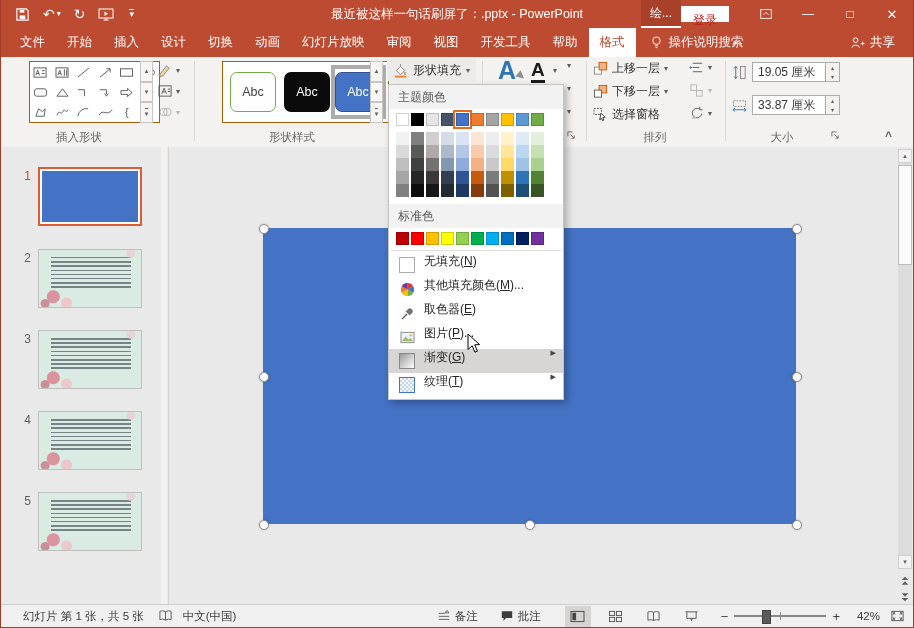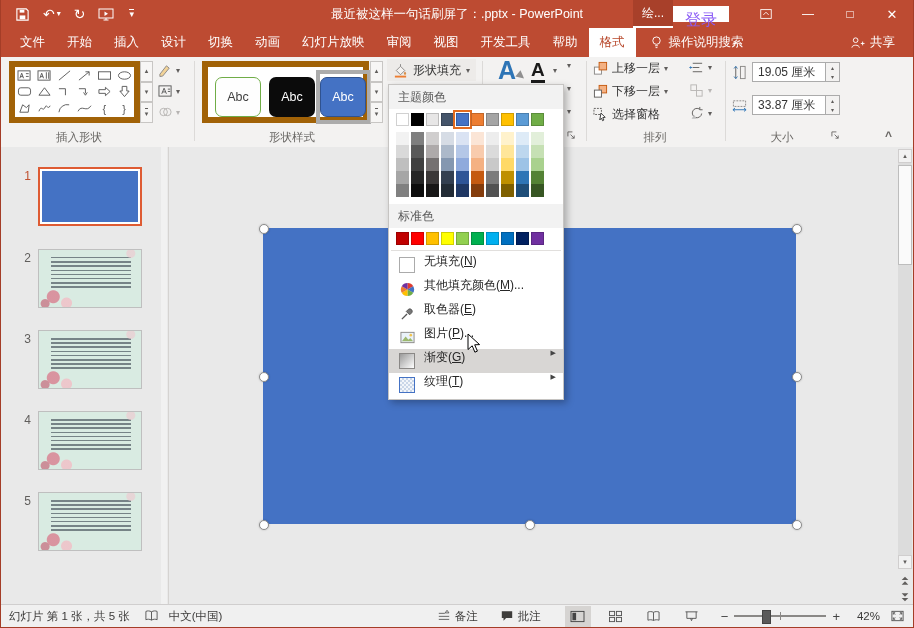--- a/index.html
+++ b/index.html
@@ -7,34 +7,34 @@
   .app{position:relative;width:914px;height:628px;background:#E9E9E9;overflow:hidden;
        box-sizing:border-box;border-left:1px solid #A43D27;border-right:1px solid #A43D27;border-bottom:1px solid #A43D27;}
   
   .titlebar{position:absolute;left:0;top:0;right:0;height:28px;background:#BD4B32;display:flex;align-items:center;}
   .qat{display:flex;align-items:center;gap:13px;margin-left:14px;z-index:2;}
   .qat .qbtn{display:flex;align-items:center;color:#fff;font-size:14px;line-height:1;cursor:default;}
   .qsmall{font-size:8px;margin-left:2px;color:#fff;}
   .apptitle{position:absolute;left:0;right:0;text-align:center;color:#fff;font-size:12.5px;pointer-events:none;}
   .titright{margin-left:auto;display:flex;align-items:center;height:28px;z-index:2;}
   .ctxtab{height:26px;line-height:26px;padding:0 9px;background:#A8402A;border-bottom:2px solid #fff;color:#fff;font-size:12px;}
-  .signin{height:16px;line-height:28px;padding:0 12px;background:#fff;color:#8b5cf6;font-size:16px;margin-right:16px;}
+  .signin{height:16px;line-height:28px;padding:0 12px;background:#fff;color:#b91c1c;font-size:12px;margin-right:16px;}
   .winbtn{width:42px;height:28px;display:flex;align-items:center;justify-content:center;color:#fff;font-size:12px;}
   .winbtn.close{font-size:13px;}
   
   .tabrow{position:absolute;left:0;top:28px;right:0;height:29px;background:#BD4B32;display:flex;align-items:stretch;padding-left:8px;}
   .tab{padding:0 11px;line-height:29px;color:#fff;font-size:12.5px;white-space:nowrap;}
   .tab.active{background:#fff;color:#B7472A;}
   .tellme{display:flex;align-items:center;gap:6px;color:#fff;font-size:12.5px;margin-left:14px;white-space:nowrap;}
   .share{display:flex;align-items:center;gap:5px;color:#fff;font-size:12.5px;margin-left:auto;margin-right:18px;white-space:nowrap;}
   
   .ribbon{position:absolute;left:0;top:57px;right:0;height:90px;background:#F3F2F1;border-bottom:1px solid #CFCDCB;}
   .gsep{position:absolute;top:4px;height:80px;width:1px;background:#DCDAD8;}
   .grouplabel{position:absolute;top:73px;font-size:11.5px;color:#696764;text-align:center;}
-  .whitebox{position:absolute;background:#fff;border:6px solid #a16207;box-sizing:border-box;}
+  .whitebox{position:absolute;background:#fff;border:1px solid #a16207;box-sizing:border-box;margin-left:20px;}
   .shapegrid{left:8px;top:4px;width:131px;height:62px;display:grid;grid-template-columns:repeat(6,1fr);grid-template-rows:repeat(3,1fr);}
   .scell{display:flex;align-items:center;justify-content:center;}
   .galscroll{position:absolute;width:13px;display:flex;flex-direction:column;}
   .galscroll .gbtn{flex:1;display:flex;align-items:center;justify-content:center;font-size:7px;color:#605E5C;background:#F7F6F5;border:1px solid #C8C6C4;box-sizing:border-box;}
   .gbtn.more span{border-top:1px solid #605E5C;padding-top:1px;}
   .editcol{position:absolute;left:157px;top:4px;display:flex;flex-direction:column;gap:3px;}
   .editcol .ebtn{display:flex;align-items:center;gap:3px;height:18px;font-size:8px;color:#605E5C;}
   .stylechip{position:absolute;width:46px;height:40px;border-radius:7px;display:flex;align-items:center;justify-content:center;font-size:12.5px;box-sizing:border-box;}
   .selframe{position:absolute;border:4px solid #ACACAC;box-sizing:border-box;}
   .fillbtn{position:absolute;left:386px;top:2px;height:22px;display:flex;align-items:center;gap:5px;padding:0 6px;font-size:12px;color:#333;background:#EDEBE9;}
@@ -632,21 +632,21 @@
     </div>
   </div>
 
   <div class="cursor">
     <svg width="15" height="21" viewBox="0 0 15 21">
         <path d="M1 1 L1 16.5 L5.2 12.8 L7.9 19.2 L10.4 18.1 L7.7 11.8 L12.6 11.6 Z" fill="#fff" stroke="#000" stroke-width="1"></path>
       </svg>
   </div>
 
   <div class="status">
-    <span class="lbl" style="margin-left:8px;text-align:center;">幻灯片 第 1 张，共 5 张</span>
+    <span class="lbl" style="margin-left:22px;text-align:center;">幻灯片 第 1 张，共 5 张</span>
     <span class="sicon" style="margin-left:14px;">
       <svg width="15" height="14" viewBox="0 0 16 15">
           <path d="M8 3 C6 1.8 3.5 1.8 2 2.6 V11.5 C3.5 10.7 6 10.7 8 11.9 C10 10.7 12.5 10.7 14 11.5 V2.6 C12.5 1.8 10 1.8 8 3 Z" fill="none" stroke="#555"></path>
           <path d="M8 3 v8.9" stroke="#555"></path>
         </svg>
     </span>
     <span class="lbl" style="margin-left:10px;">中文(中国)</span>
     <span style="flex:1;"></span>
     <span class="sicon" style="gap:4px;">
       <svg width="14" height="13" viewBox="0 0 16 15">

